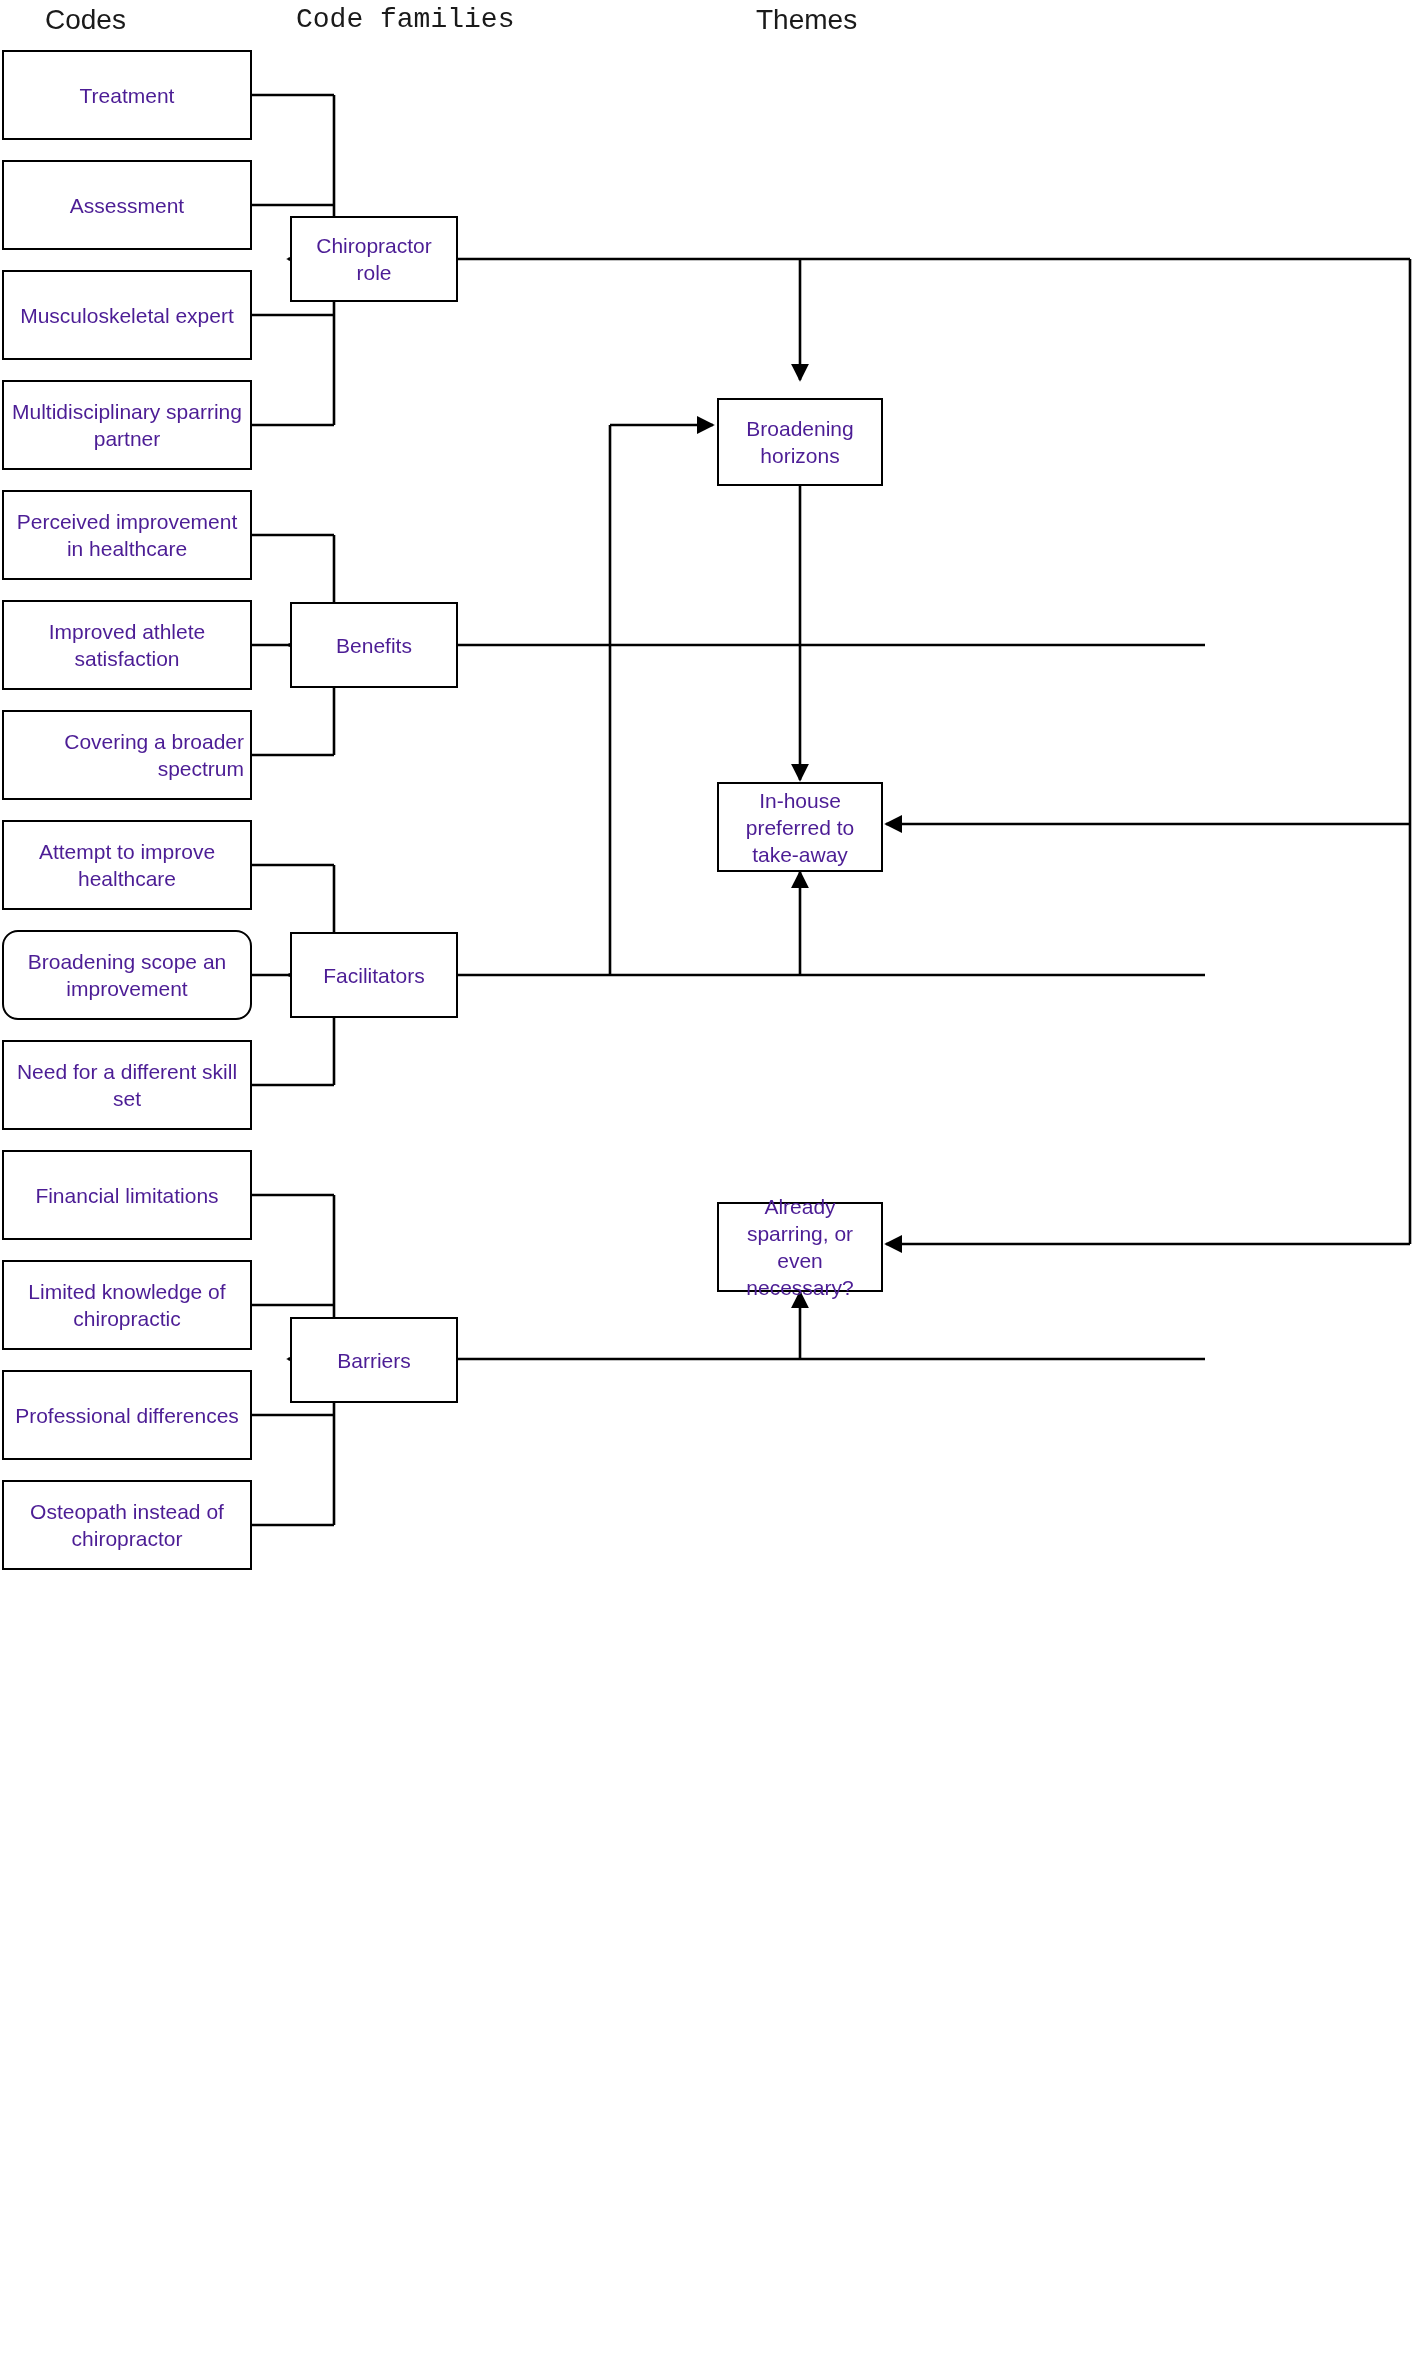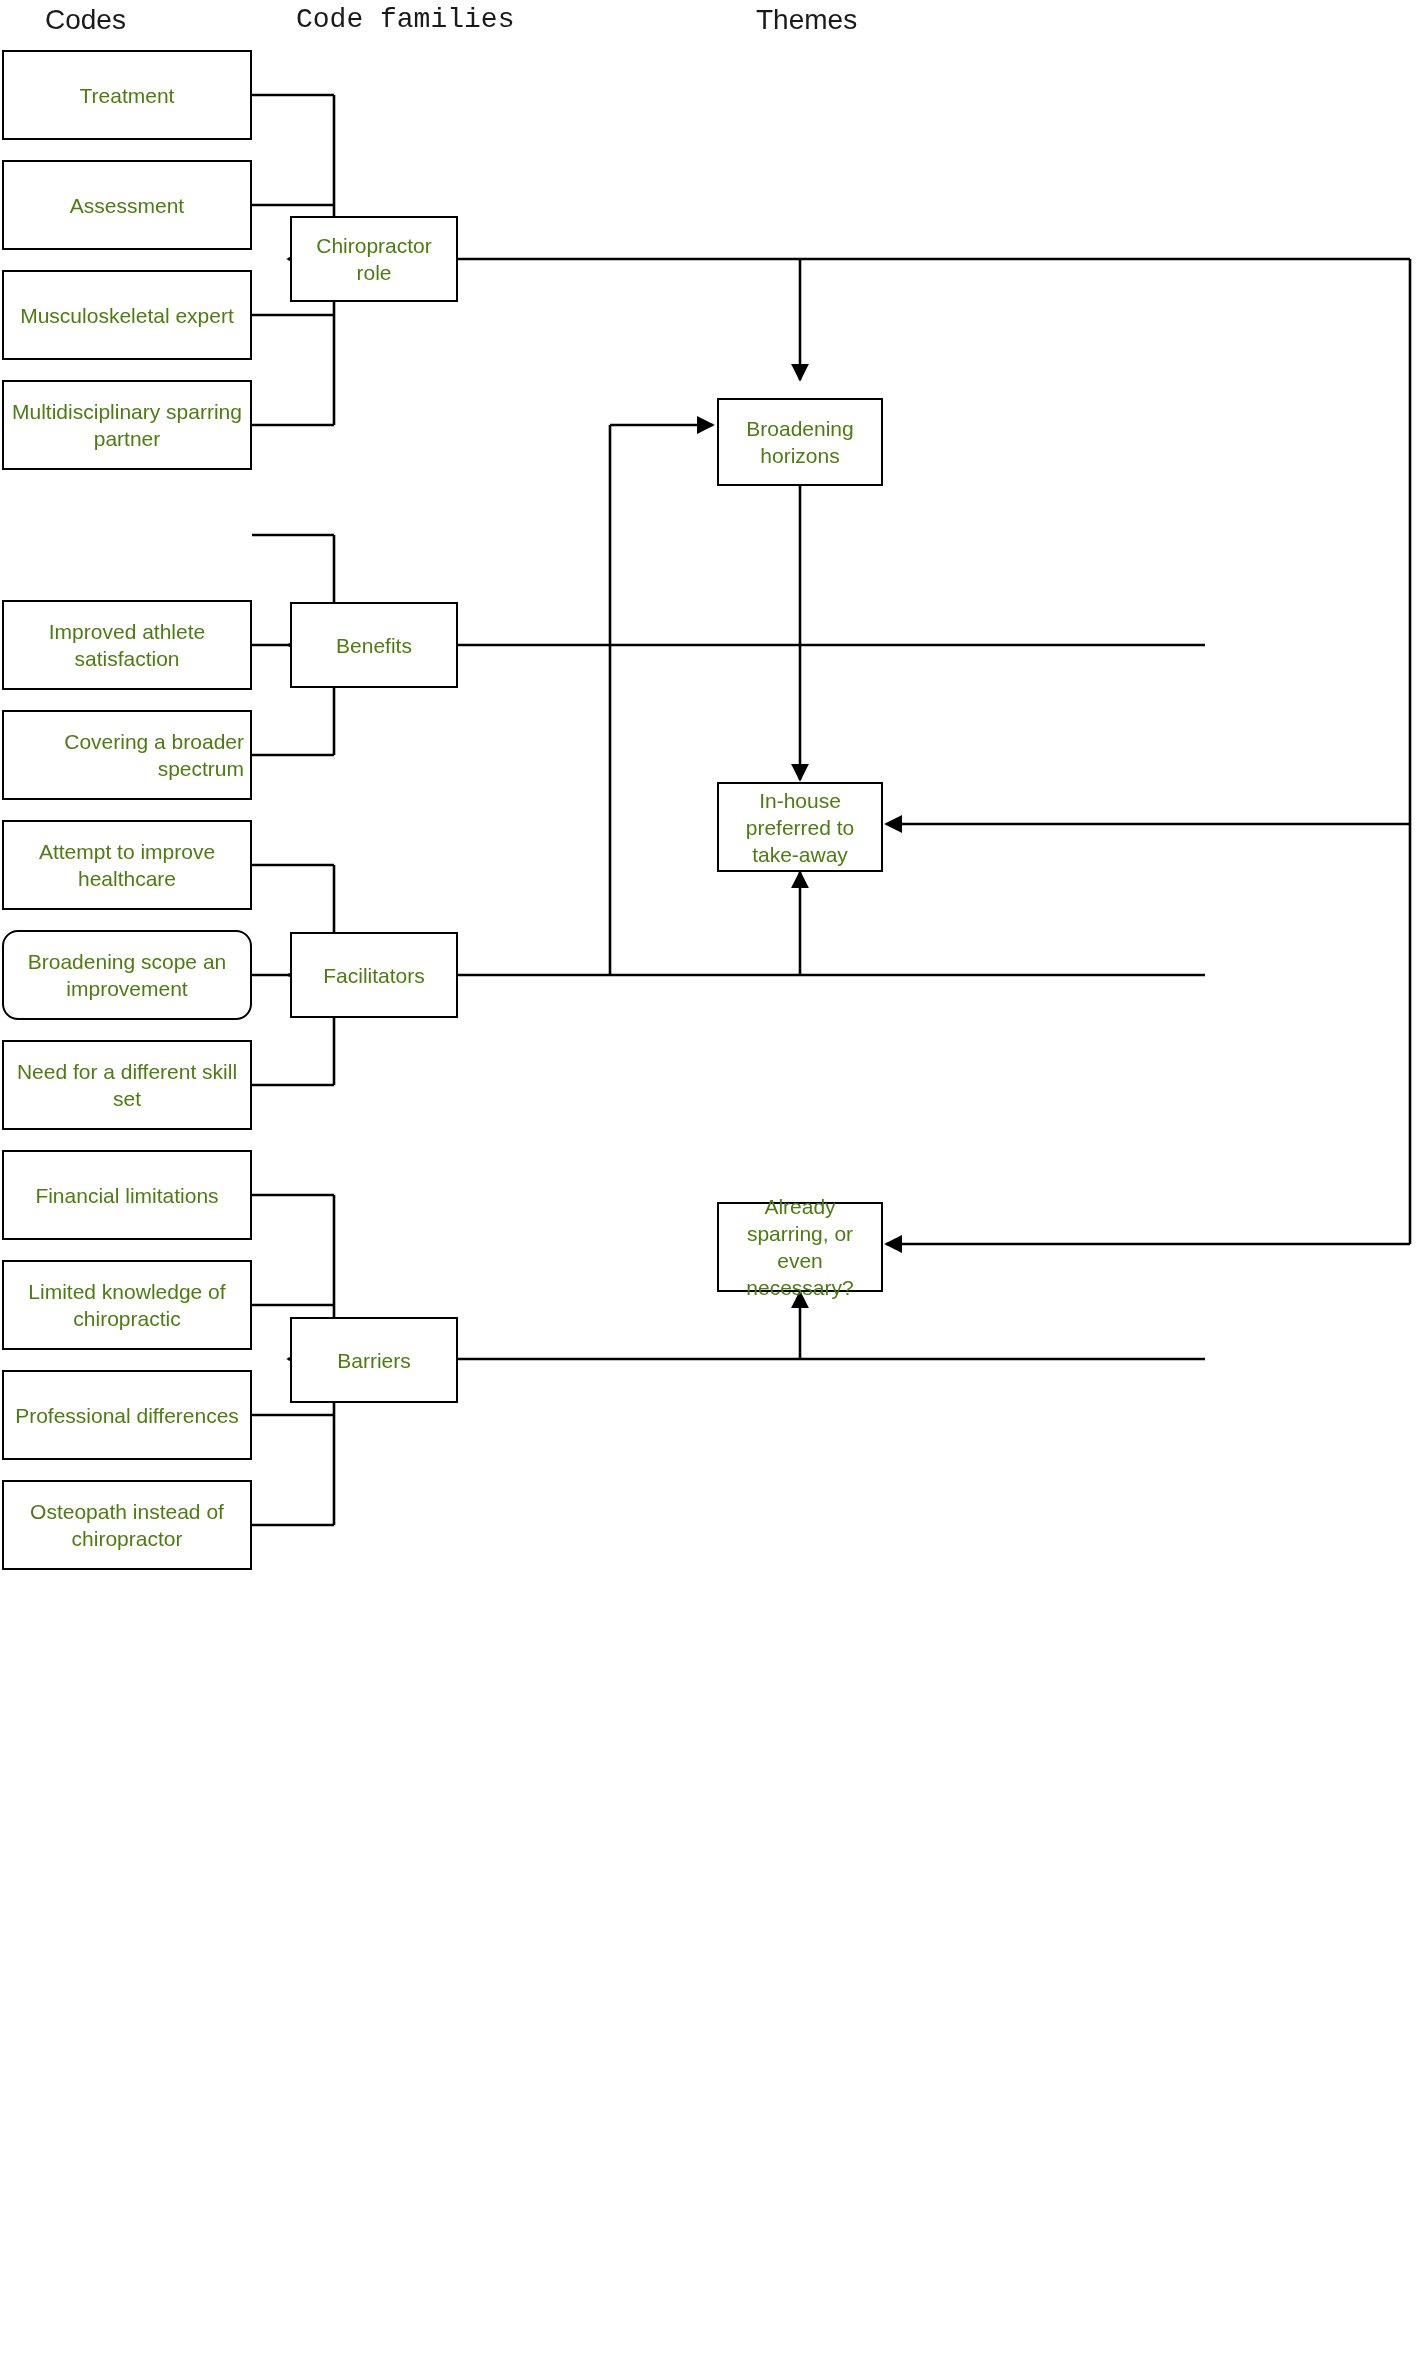--- a/index.html
+++ b/index.html
@@ -34,21 +34,21 @@
     position:absolute;
     box-sizing:border-box;
     border:2px solid #000000;
     background:#ffffff;
     display:flex;
     align-items:center;
     justify-content:center;
     text-align:center;
     font-size:21px;
     line-height:27px;
-    color:#4d7c0f;
+    color:#4c1d95;
     padding:2px 6px;
     z-index:2;
   }
   .node span{display:block;}
 </style>
 </head>
 <body>
 
 <div id="stage">
 
@@ -139,20 +139,23 @@
   <div class="node" style="left:2px; top:160px; width:250px; height:90px;">
     <span>Assessment</span>
   </div>
   <div class="node" style="left:2px; top:270px; width:250px; height:90px;">
     <span>Musculoskeletal expert</span>
   </div>
   <div class="node" style="left:2px; top:380px; width:250px; height:90px;">
     <span>Multidisciplinary sparring partner</span>
   </div>
 
+  <div class="node" style="left:2px; top:490px; width:250px; height:90px;">
+    <span>Perceived improvement in healthcare</span>
+  </div>
   <div class="node" style="left:2px; top:600px; width:250px; height:90px;">
     <span>Improved athlete satisfaction</span>
   </div>
   <div class="node" style="left:2px; top:710px; width:250px; height:90px;text-align:right;">
     <span>Covering a broader spectrum</span>
   </div>
 
   <div class="node" style="left:2px; top:820px; width:250px; height:90px;">
     <span>Attempt to improve healthcare</span>
   </div>

